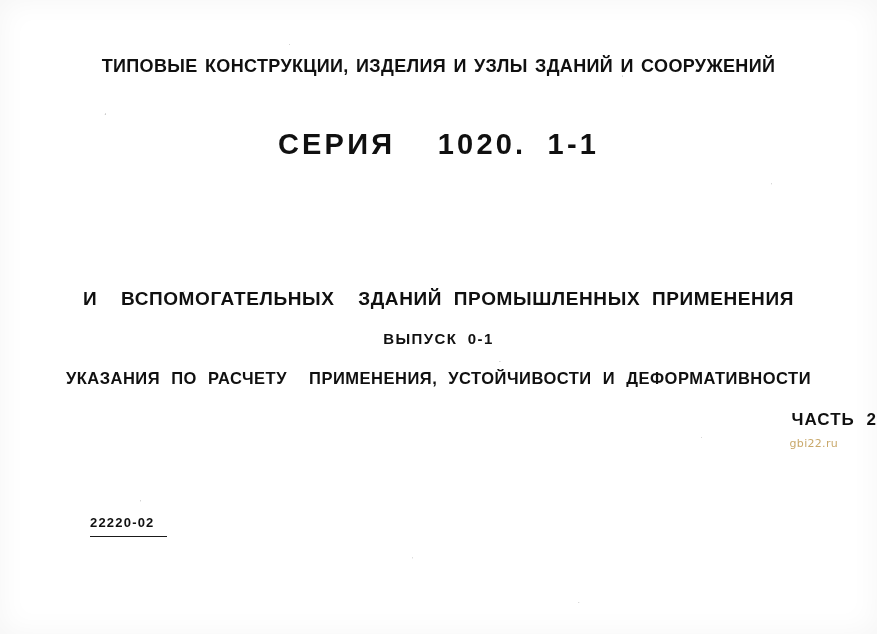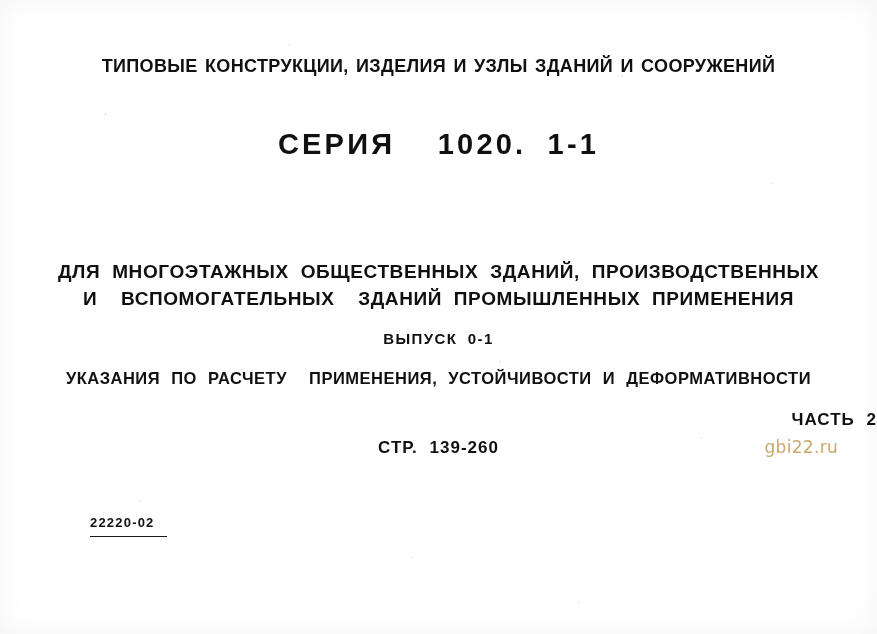--- a/index.html
+++ b/index.html
@@ -110,21 +110,21 @@
     border-bottom: 1.5px solid #1a1a1a;
     padding-bottom: 6px;
     padding-right: 12px;
     display: inline-block;
   }
   .watermark {
     position: absolute;
     left: 838px;
     top: 437px;
     transform: translateX(-100%);
-    font-size: 17px;
+    font-size: 11px;
     color: #c9a86a;
     letter-spacing: 0.3px;
     font-family: "DejaVu Sans", sans-serif;
     text-align: right;
   }
   
   .edge {
     position: absolute;
     inset: 0;
     pointer-events: none;
@@ -134,30 +134,28 @@
 </head>
 <body>
 
 <div class="page">
   <div class="doc">
 
     <div class="line header-small">ТИПОВЫЕ КОНСТРУКЦИИ, ИЗДЕЛИЯ И УЗЛЫ ЗДАНИЙ И СООРУЖЕНИЙ</div>
 
     <div class="line series">СЕРИЯ  1020. 1-1</div>
 
-    <div class="line title-line title2">ДЛЯ МНОГОЭТАЖНЫХ ОБЩЕСТВЕННЫХ ЗДАНИЙ, ПРОИЗВОДСТВЕННЫХ</div>
     <div class="line title-line title3">И  ВСПОМОГАТЕЛЬНЫХ  ЗДАНИЙ ПРОМЫШЛЕННЫХ ПРИМЕНЕНИЯ</div>
 
     <div class="line issue">ВЫПУСК 0-1</div>
 
     <div class="line subtitle">УКАЗАНИЯ ПО РАСЧЕТУ  ПРИМЕНЕНИЯ, УСТОЙЧИВОСТИ И ДЕФОРМАТИВНОСТИ</div>
 
     <div class="line part">ЧАСТЬ 2</div>
 
-    <div class="line pages">СТР. 139-260</div>
 
     <div class="code">22220-02</div>
 
     <div class="watermark">gbi22.ru</div>
   </div>
 
   <div class="grain"></div>
   <div class="edge"></div>
 </div>
 

